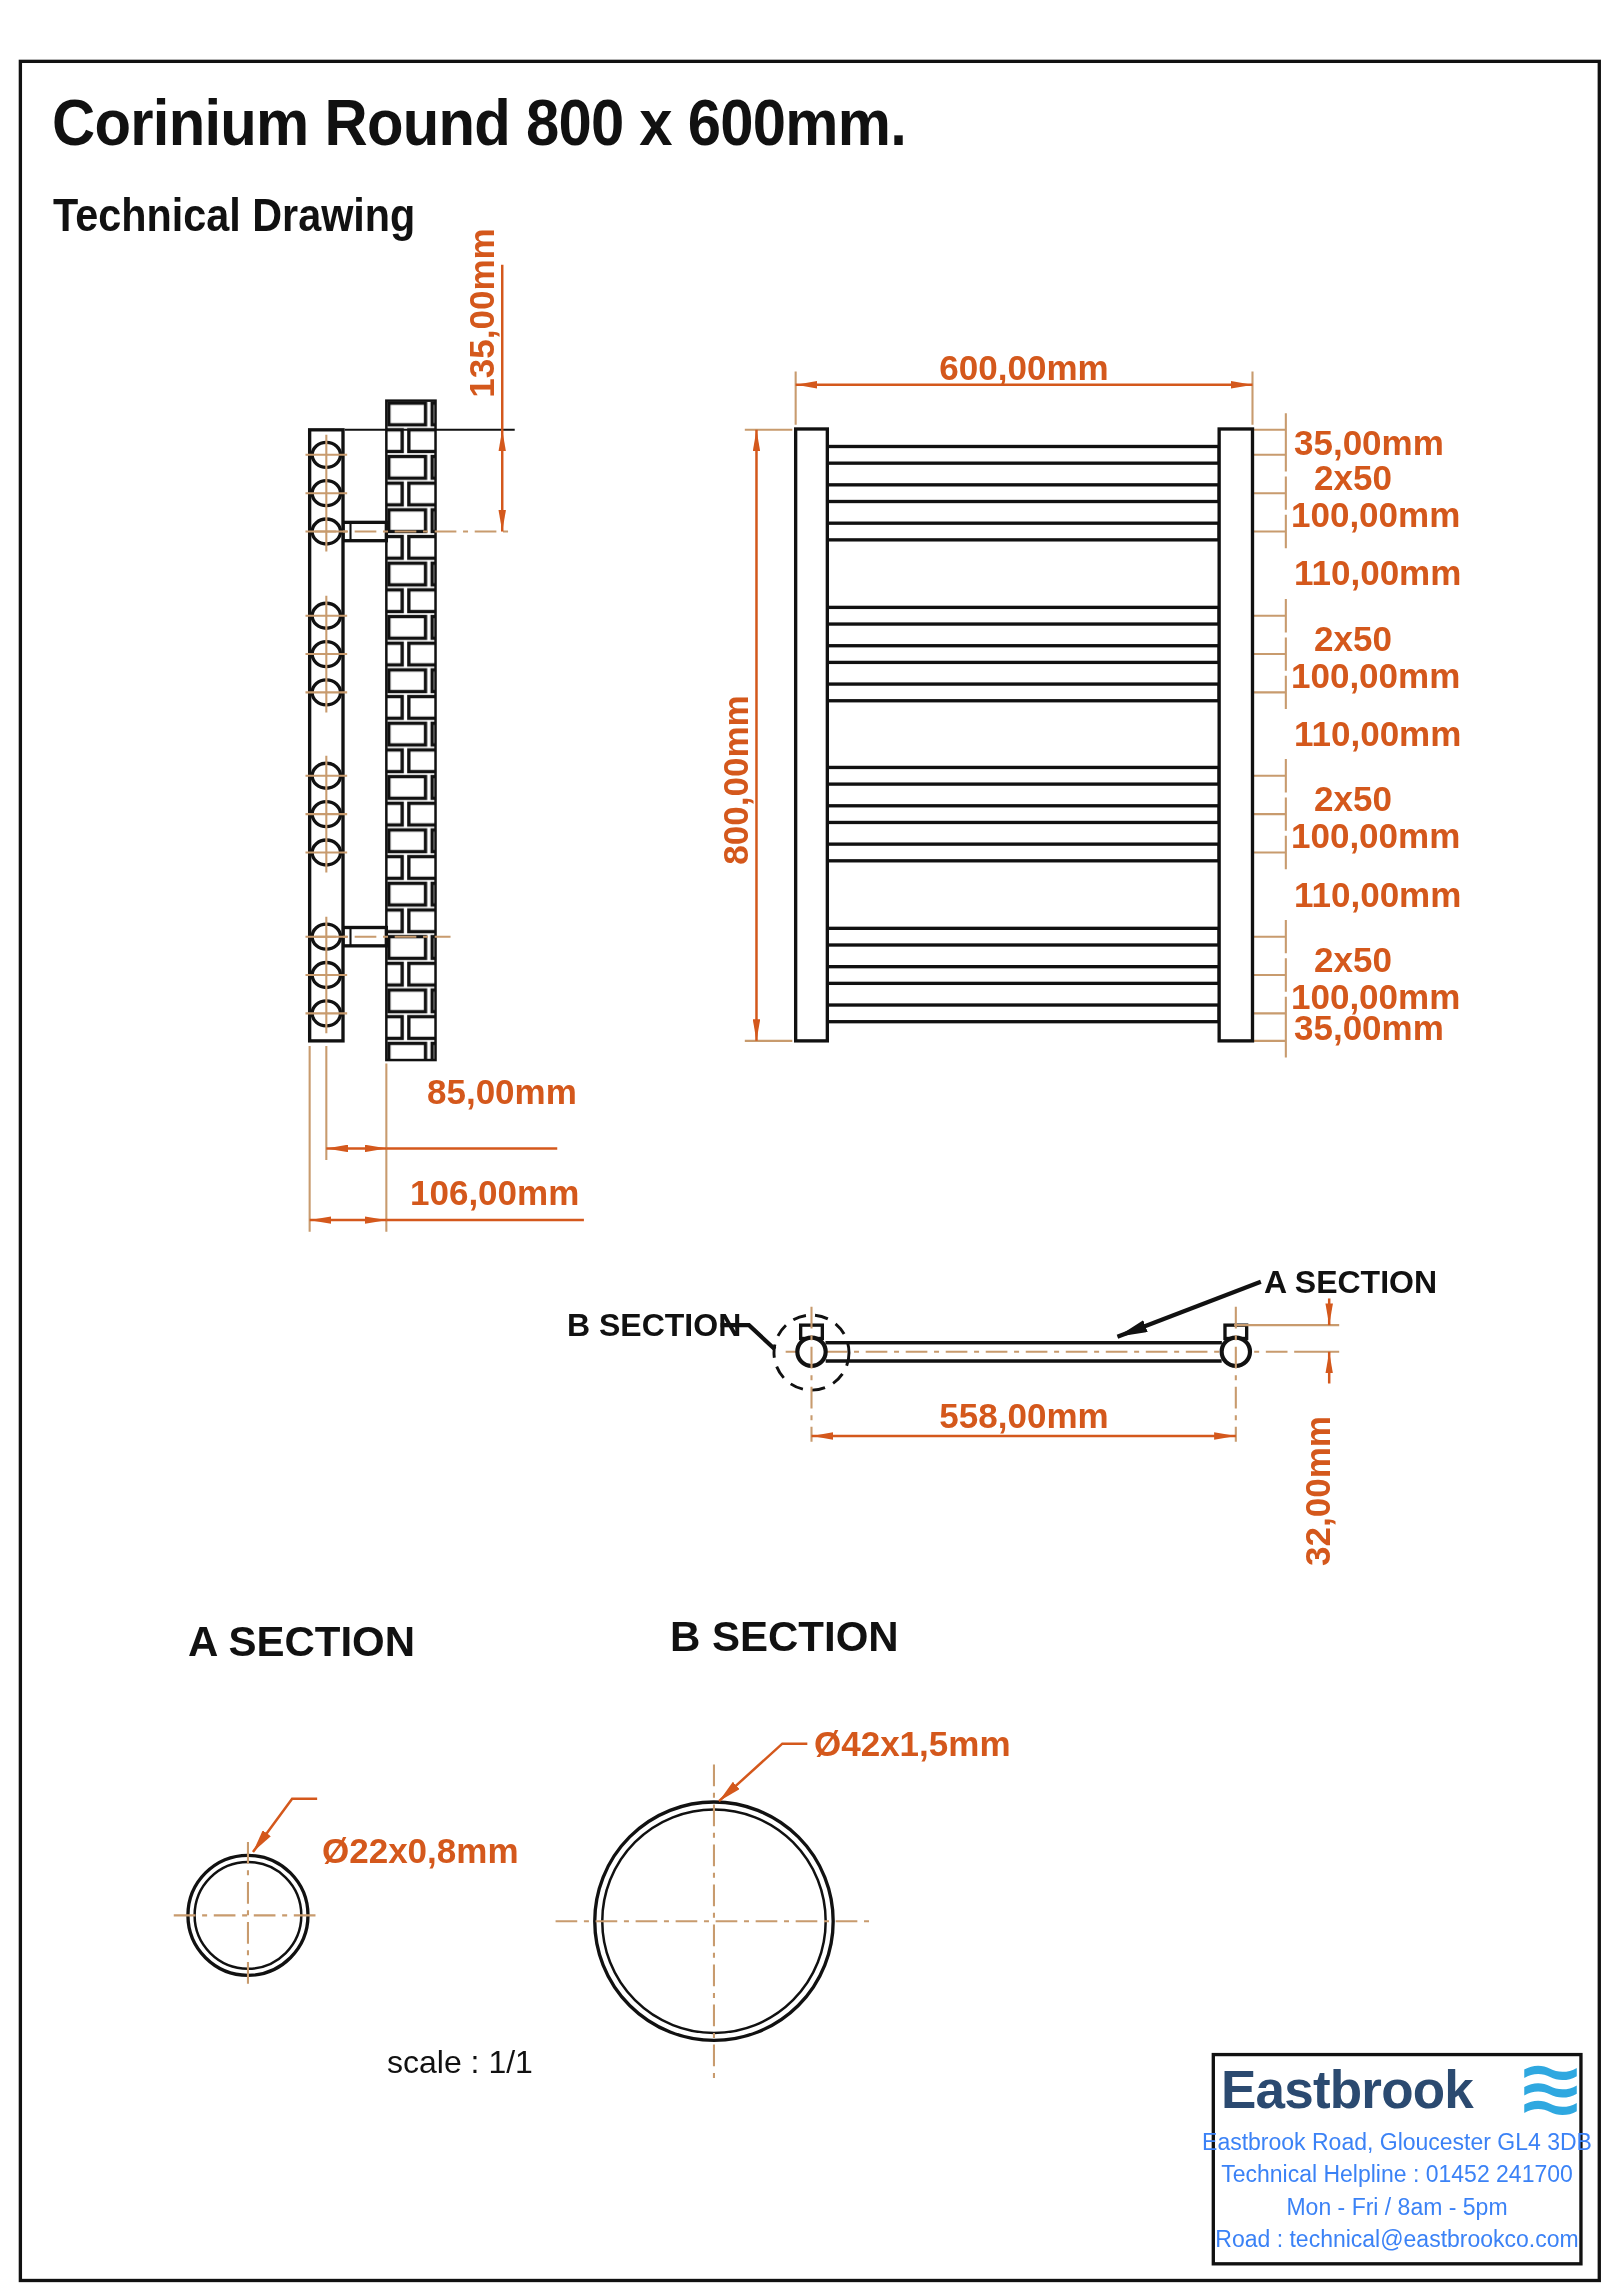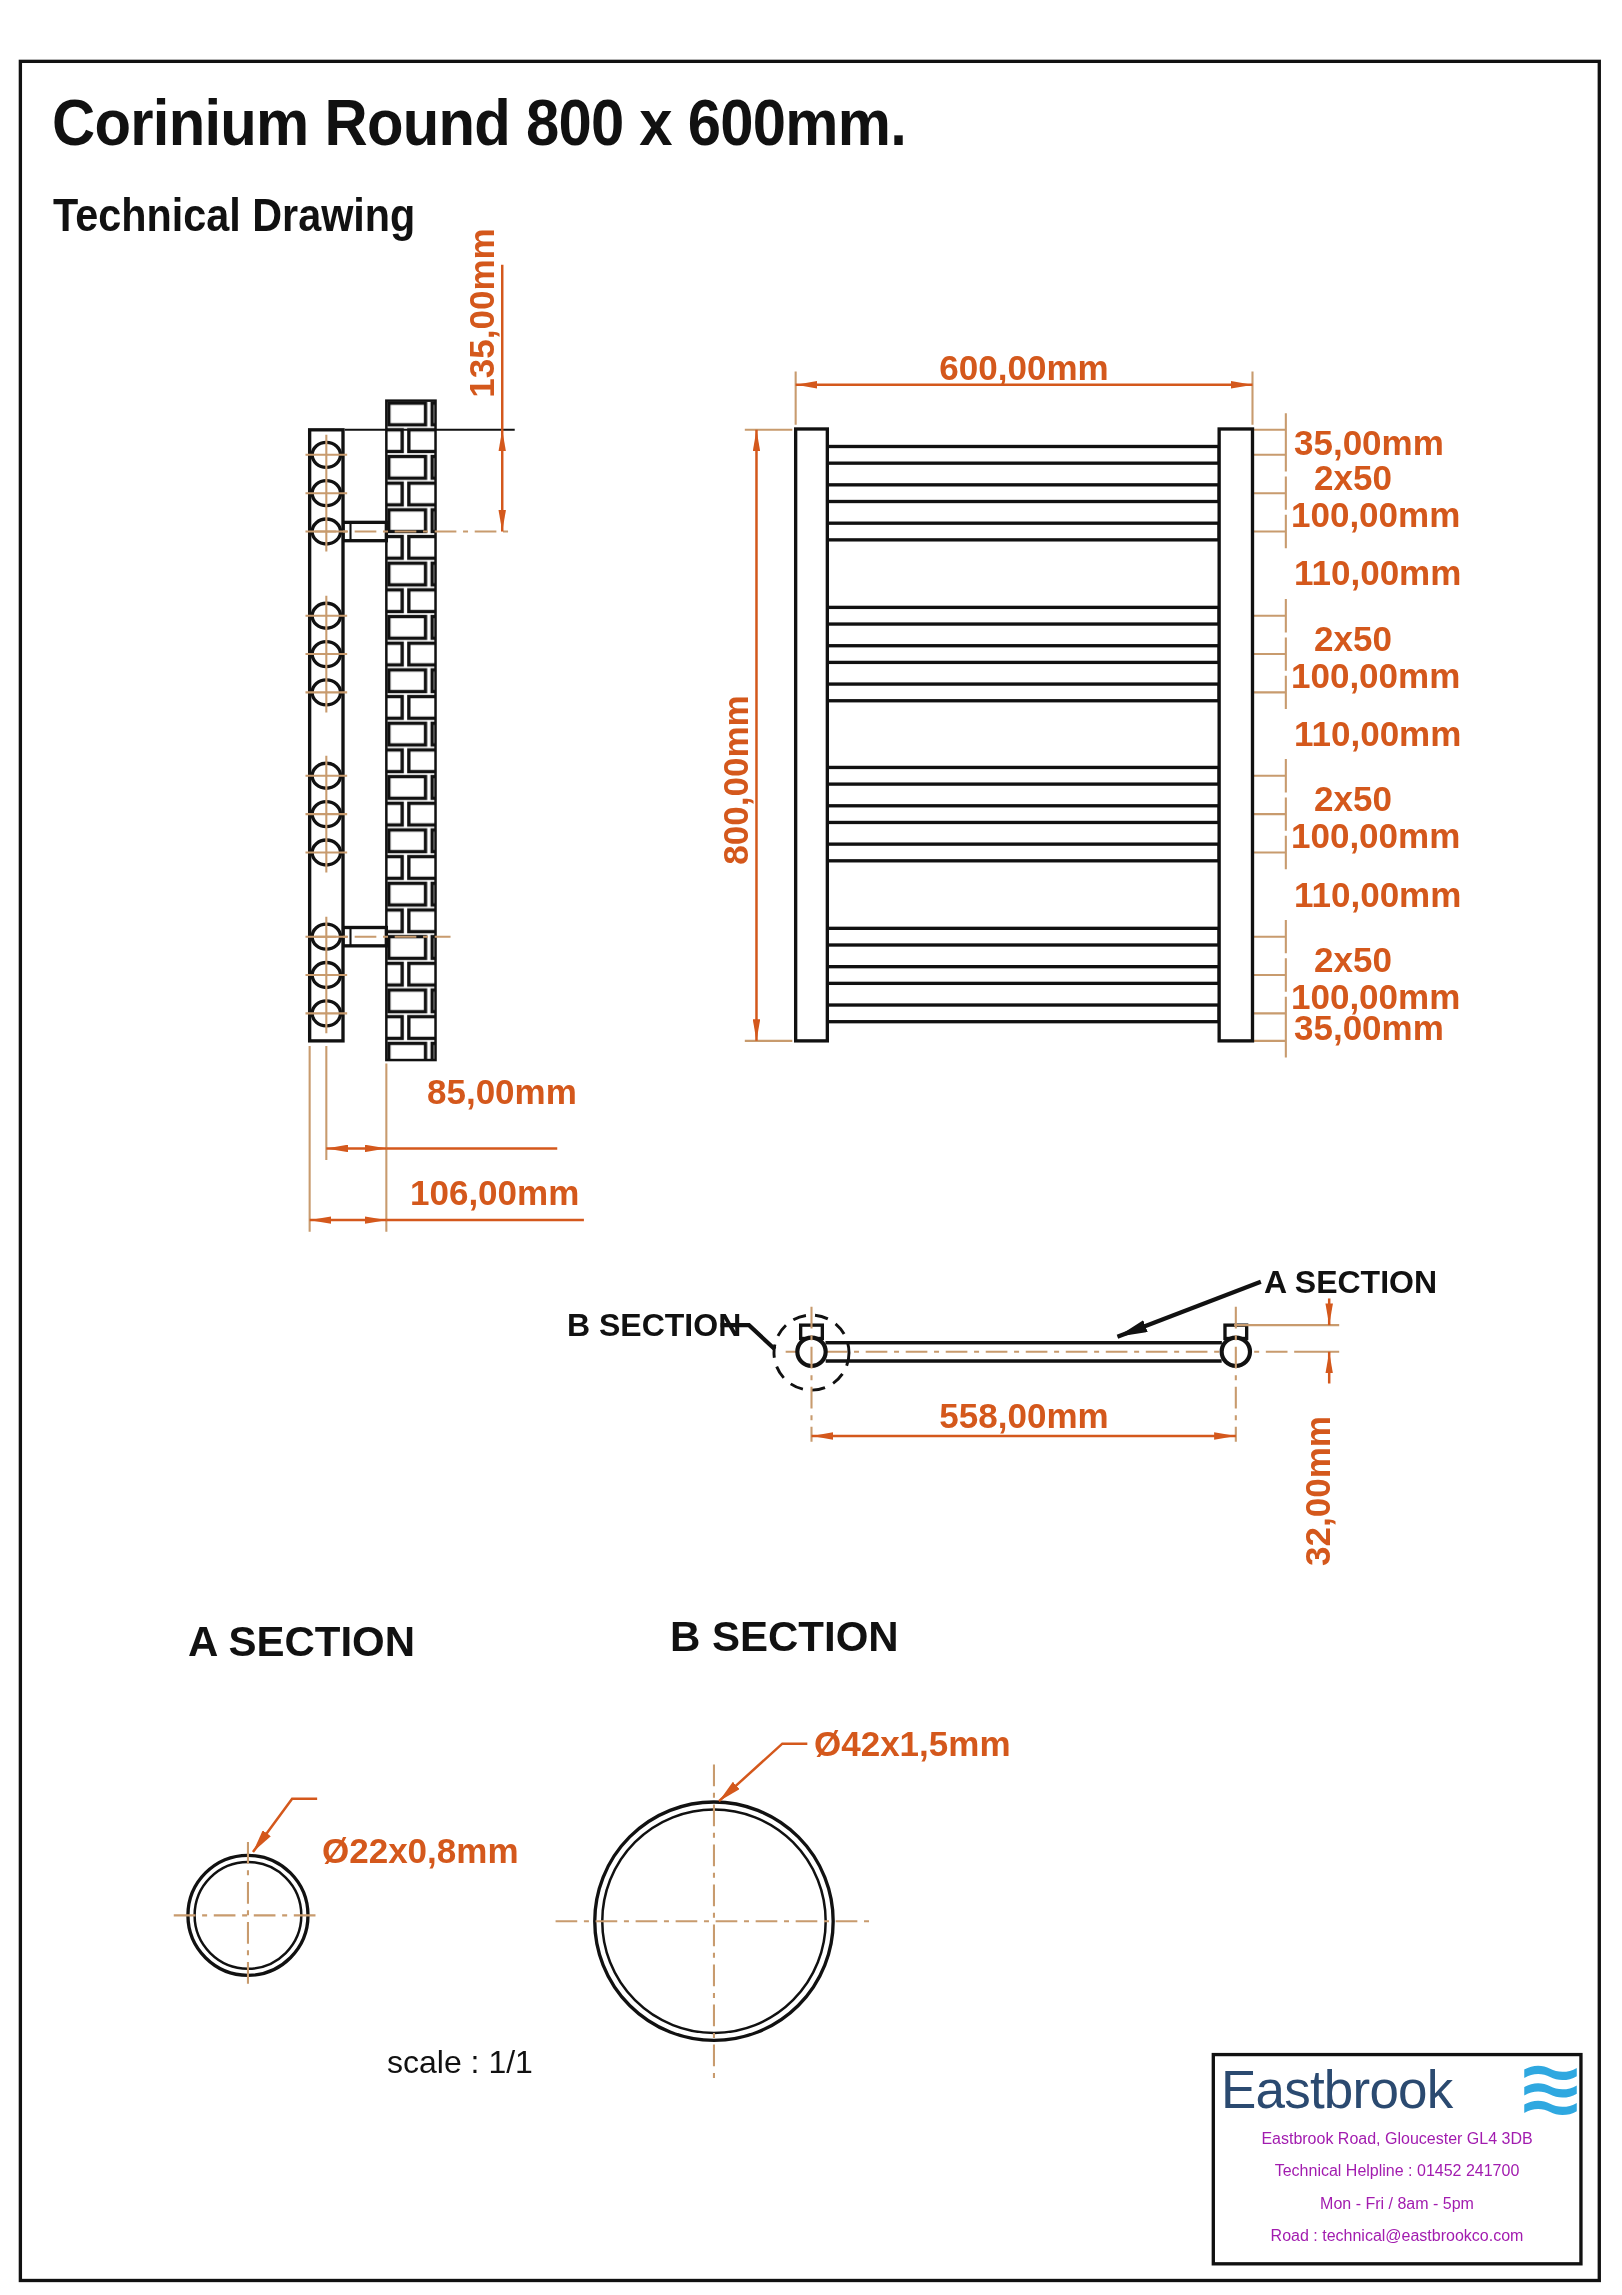--- a/index.html
+++ b/index.html
@@ -22,22 +22,22 @@
   .dimtxt{color:var(--dim);font-weight:700;font-size:35px;}
   .ctr{transform:translate(-50%,-50%);}
   .cy{transform:translateY(-50%);}
   .cx{transform:translateX(-50%);}
   .rot{transform:translate(-50%,-50%) rotate(-90deg);}
   .title{font-size:65px;letter-spacing:-0.8px;transform:scaleX(.92);transform-origin:left top;}
   .subtitle{font-size:47px;transform:scaleX(.88);transform-origin:left top;}
   .seclabel{font-size:32px;font-weight:700;}
   .heading{font-size:42px;font-weight:700;}
   .rlabel{font-size:35px;}
-  .brand{font-size:53px;font-weight:400;color:var(--navy);letter-spacing:-0.8px;}
-  .foot{font-size:16px;color:#a21caf;}
+  .brand{font-size:53px;font-weight:700;color:var(--navy);letter-spacing:-0.8px;}
+  .foot{font-size:23px;color:#3b82f6;}
   .scalenote{font-size:32px;}
 </style>
 </head>
 <body>
 
 <div class="page">
 
   <svg class="art" viewBox="0 0 1946 2753">
     <defs>
       <marker id="mdim" markerUnits="userSpaceOnUse" markerWidth="26" markerHeight="9" refX="26" refY="4.5" orient="auto-start-reverse">

